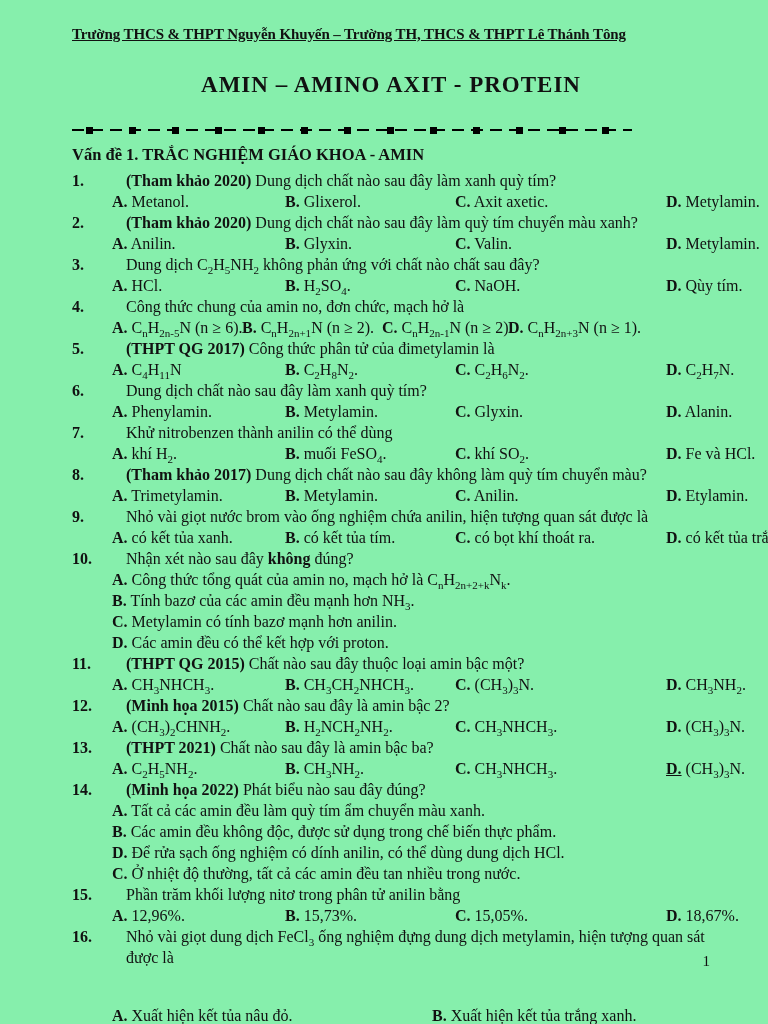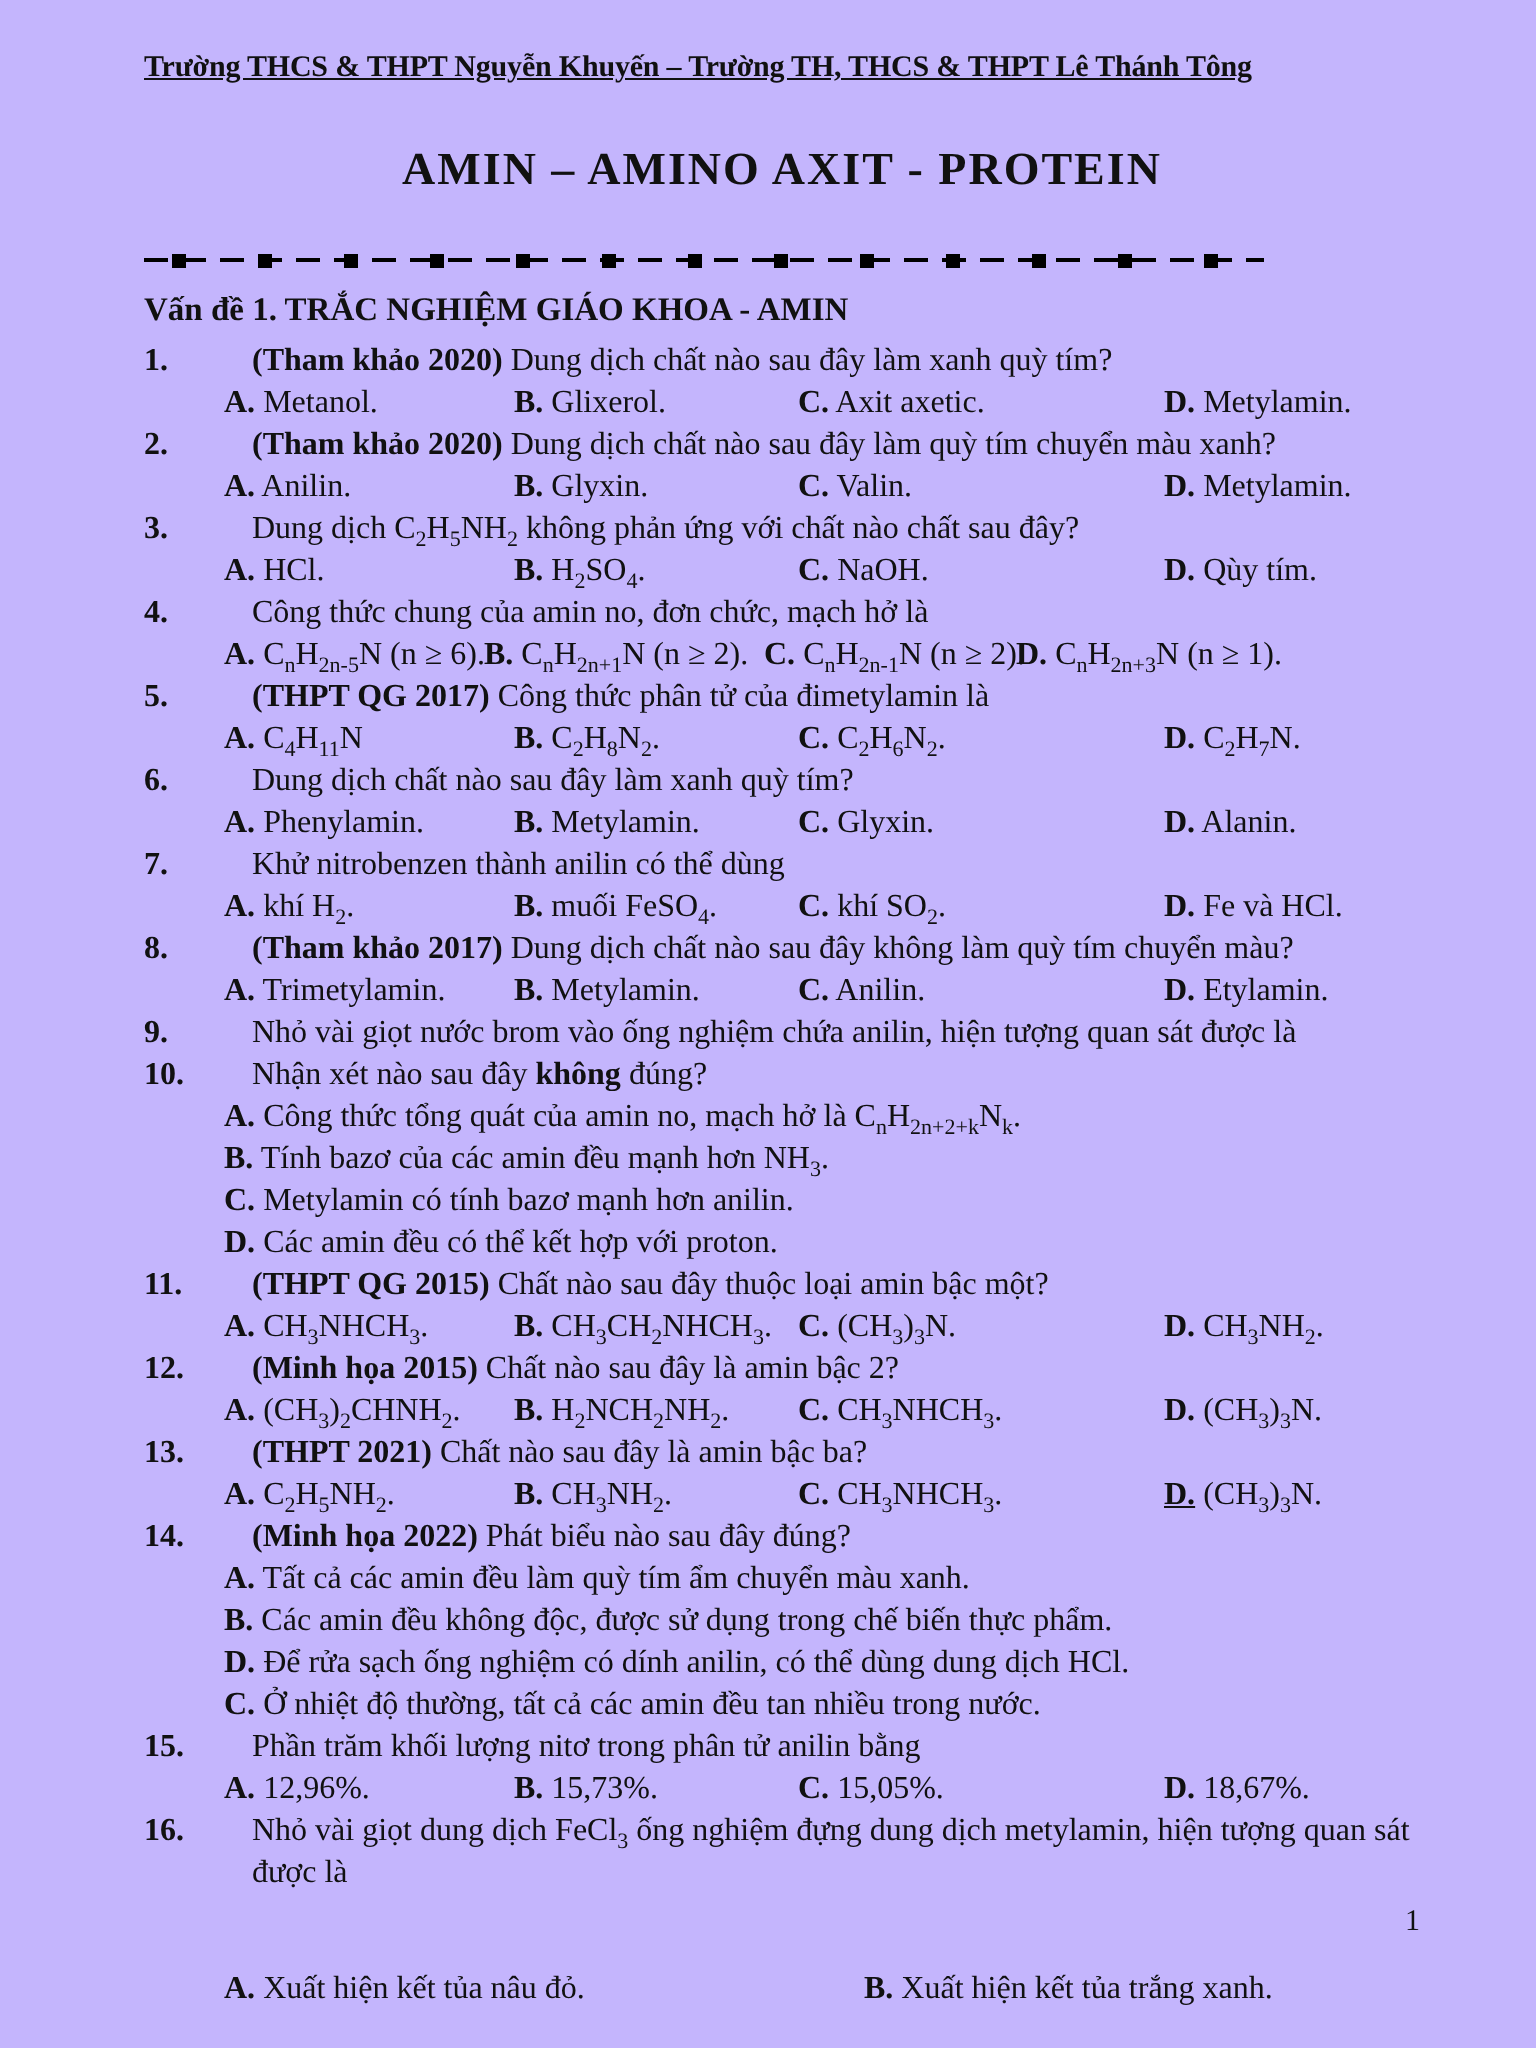--- a/index.html
+++ b/index.html
@@ -1,17 +1,17 @@
 <!DOCTYPE html>
 <html><head>
 <meta charset="utf-8">
 <style>
   html,body{margin:0;padding:0;background:#e8e8e8;}
   .page{
-    width:768px;height:1024px;background:#c4b5fd;position:relative;
+    width:768px;height:1024px;background:#86efac;position:relative;
     box-sizing:border-box;padding:24px 58px 0 72px;
     font-family:"Liberation Serif","DejaVu Serif",serif;
     font-size:16px;line-height:21px;color:#111;
     margin:0 auto;overflow:hidden;
   }
   .school-header{
     font-weight:bold;text-decoration:underline;font-size:15px;
     letter-spacing:-0.1px;white-space:nowrap;
   }
   .doc-title{
@@ -26,21 +26,21 @@
   .divider::after{
     content:"";position:absolute;top:3px;left:14px;right:0;height:7px;
     background:repeating-linear-gradient(90deg,#000 0 7px,transparent 7px 43px);
   }
   .section-heading{font-weight:bold;font-size:16.5px;margin-top:7px;}
   #questions{margin-top:5px;}
   .q-line{display:flex;}
   .q-num{flex:0 0 40px;font-weight:bold;}
   .q-body{flex:1;margin-left:14px;}
   .opts{margin-left:40px;display:grid;}
-  .opts.cols4{grid-template-columns:145px 142px 183px 1fr;}
+  .opts.cols4{grid-template-columns:145px 142px 183px 1fr;gap:28px;}
   .opts.cols4b{grid-template-columns:130px 140px 126px 1fr;}
   .opts.cols2{grid-template-columns:320px 1fr;margin-top:37px;}
   .opt{white-space:nowrap;}
   .opt-row{margin-left:40px;white-space:nowrap;}
   .opt.u-label > b{text-decoration:underline;}
   sub{font-size:11px;line-height:0;}
   .page-number{position:absolute;top:951px;right:58px;font-size:15px;}
 </style>
 </head>
 <body>
@@ -145,20 +145,26 @@
           <span class="opt"><b>B.</b> Metylamin.</span>
           <span class="opt"><b>C.</b> Anilin.</span>
           <span class="opt"><b>D.</b> Etylamin.</span>
         </div>
       </div>
       <div class="question">
         <div class="q-line">
           <span class="q-num">9.</span>
           <span class="q-body">Nhỏ vài giọt nước brom vào ống nghiệm chứa anilin, hiện tượng quan sát được là</span>
         </div>
+        <div class="opts cols4">
+          <span class="opt"><b>A.</b> có kết tủa xanh.</span>
+          <span class="opt"><b>B.</b> có kết tủa tím.</span>
+          <span class="opt"><b>C.</b> có bọt khí thoát ra.</span>
+          <span class="opt"><b>D.</b> có kết tủa trắng.</span>
+        </div>
       </div>
       <div class="question">
         <div class="q-line">
           <span class="q-num">10.</span>
           <span class="q-body">Nhận xét nào sau đây <b>không</b> đúng?</span>
         </div>
         <div class="opt-row"><b>A.</b> Công thức tổng quát của amin no, mạch hở là C<sub>n</sub>H<sub>2n+2+k</sub>N<sub>k</sub>.</div>
         <div class="opt-row"><b>B.</b> Tính bazơ của các amin đều mạnh hơn NH<sub>3</sub>.</div>
         <div class="opt-row"><b>C.</b> Metylamin có tính bazơ mạnh hơn anilin.</div>
         <div class="opt-row"><b>D.</b> Các amin đều có thể kết hợp với proton.</div>

